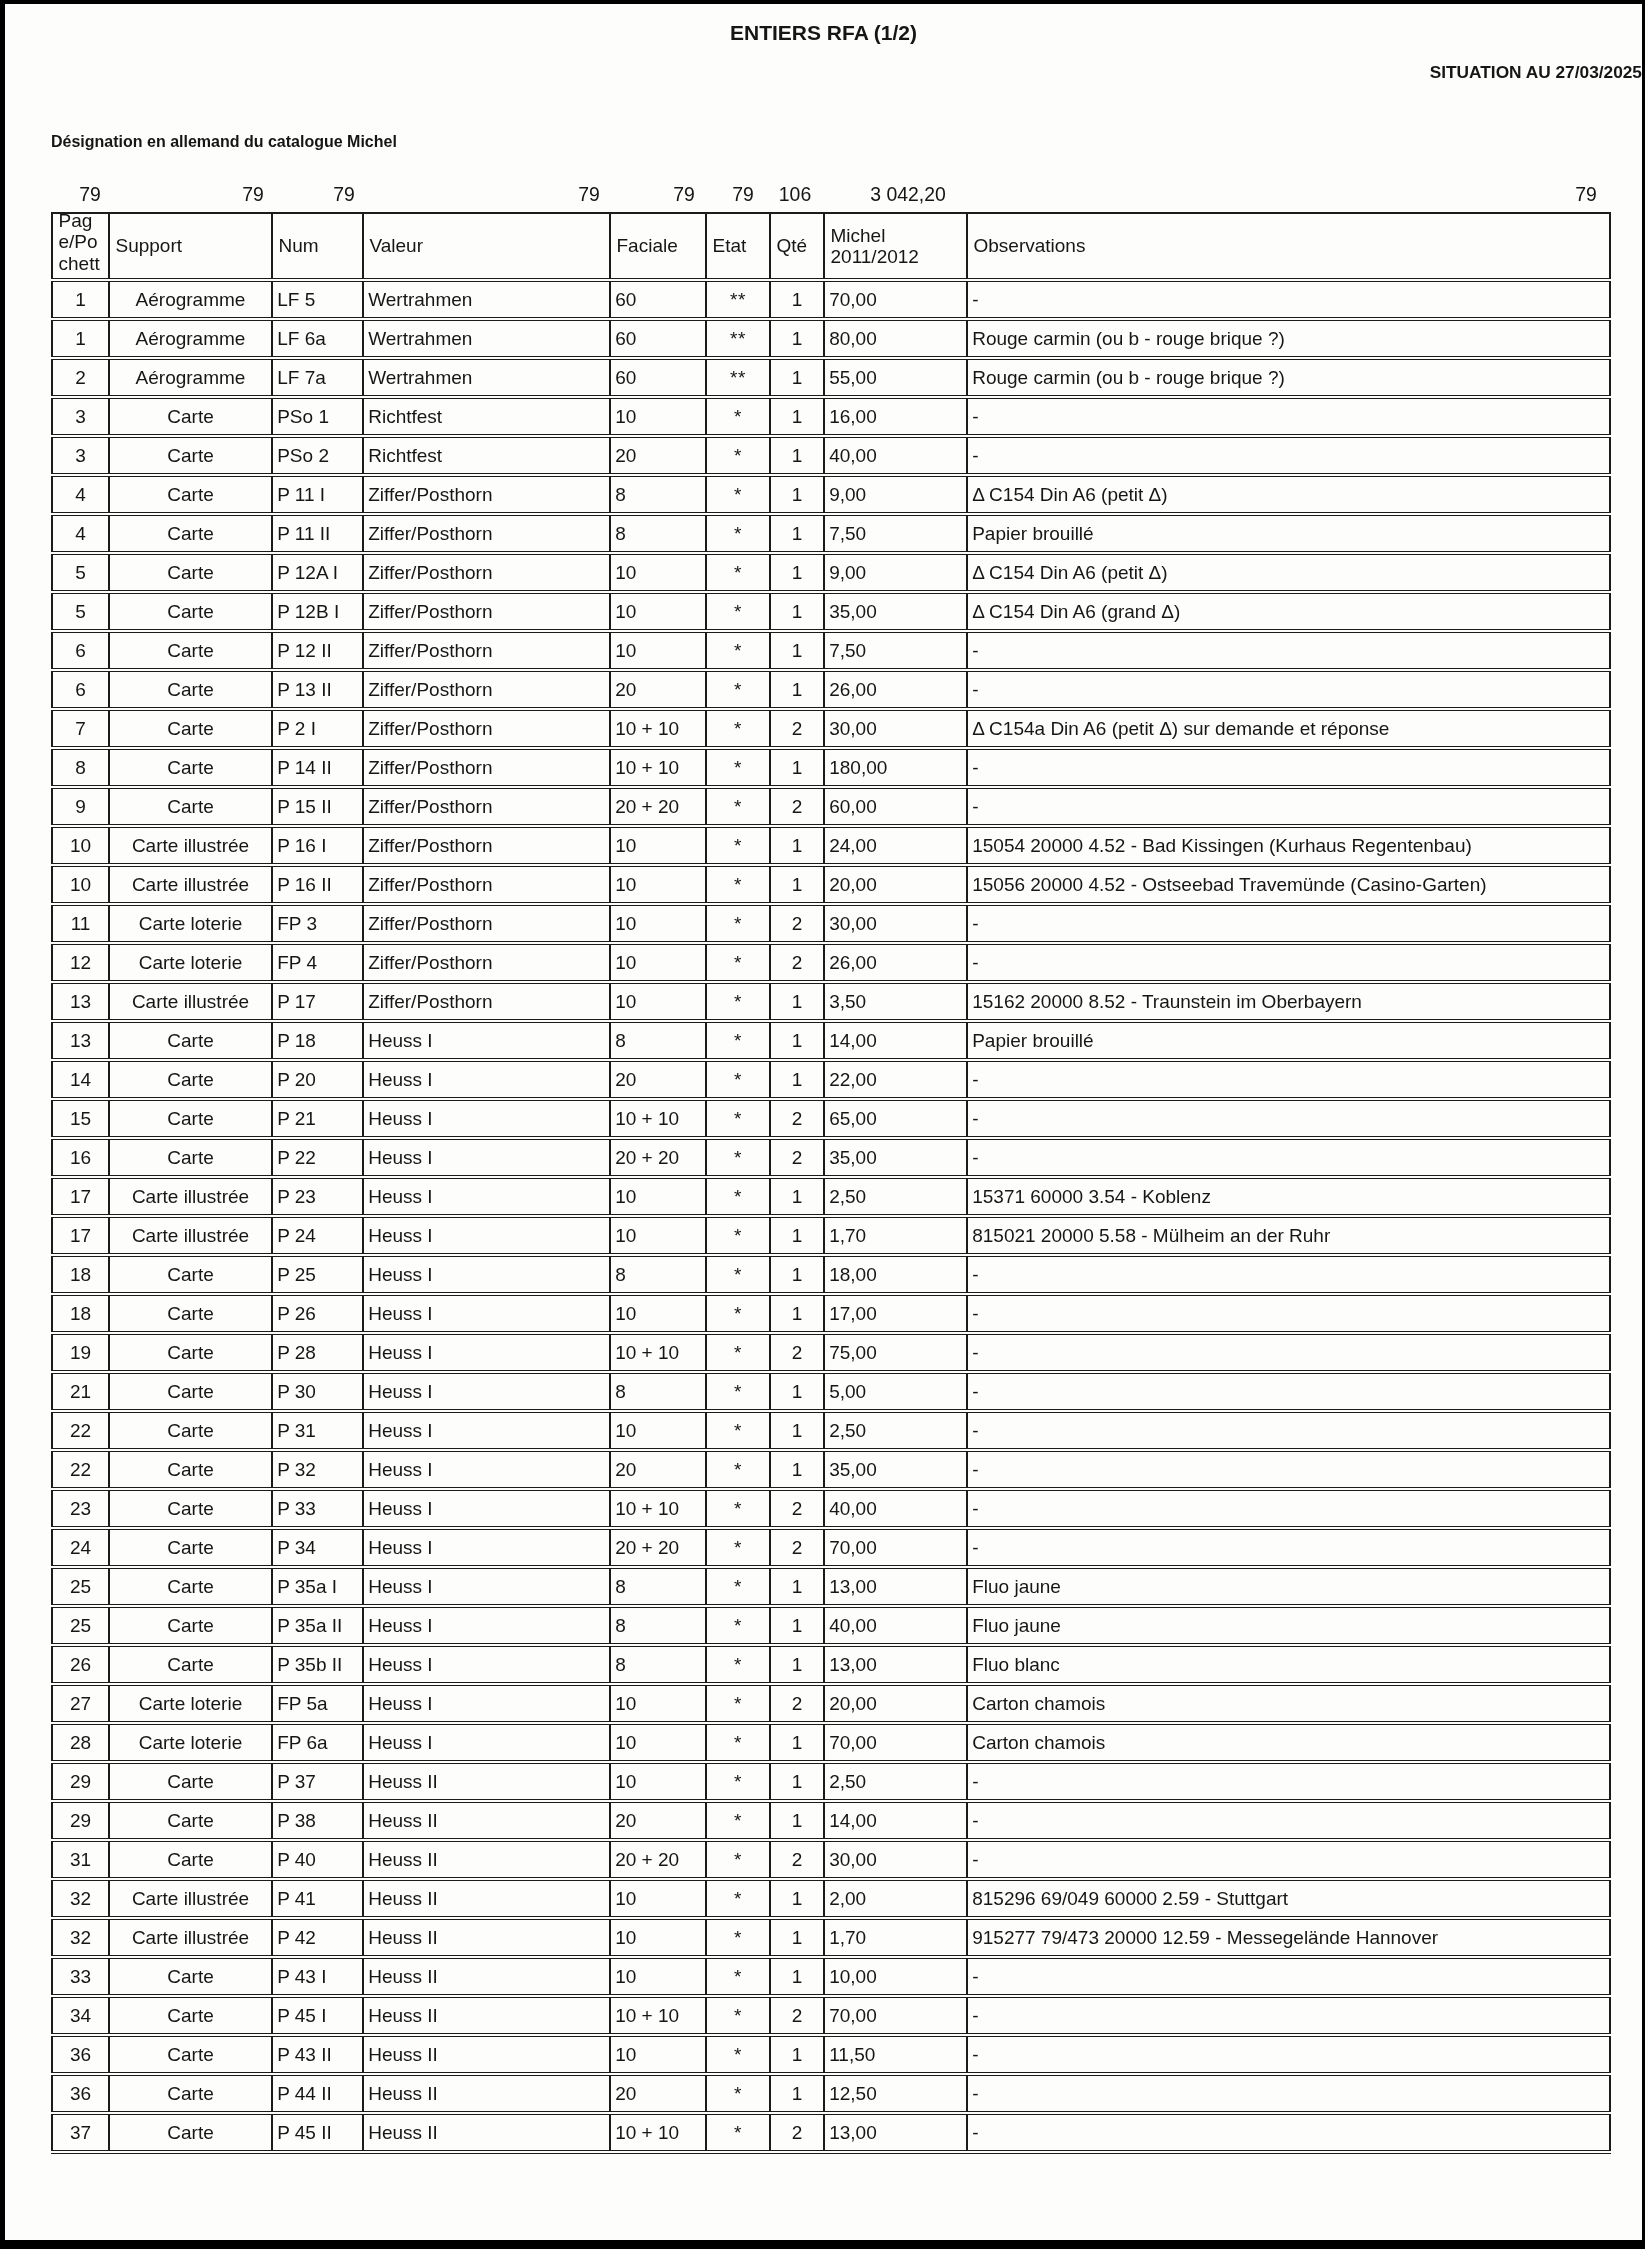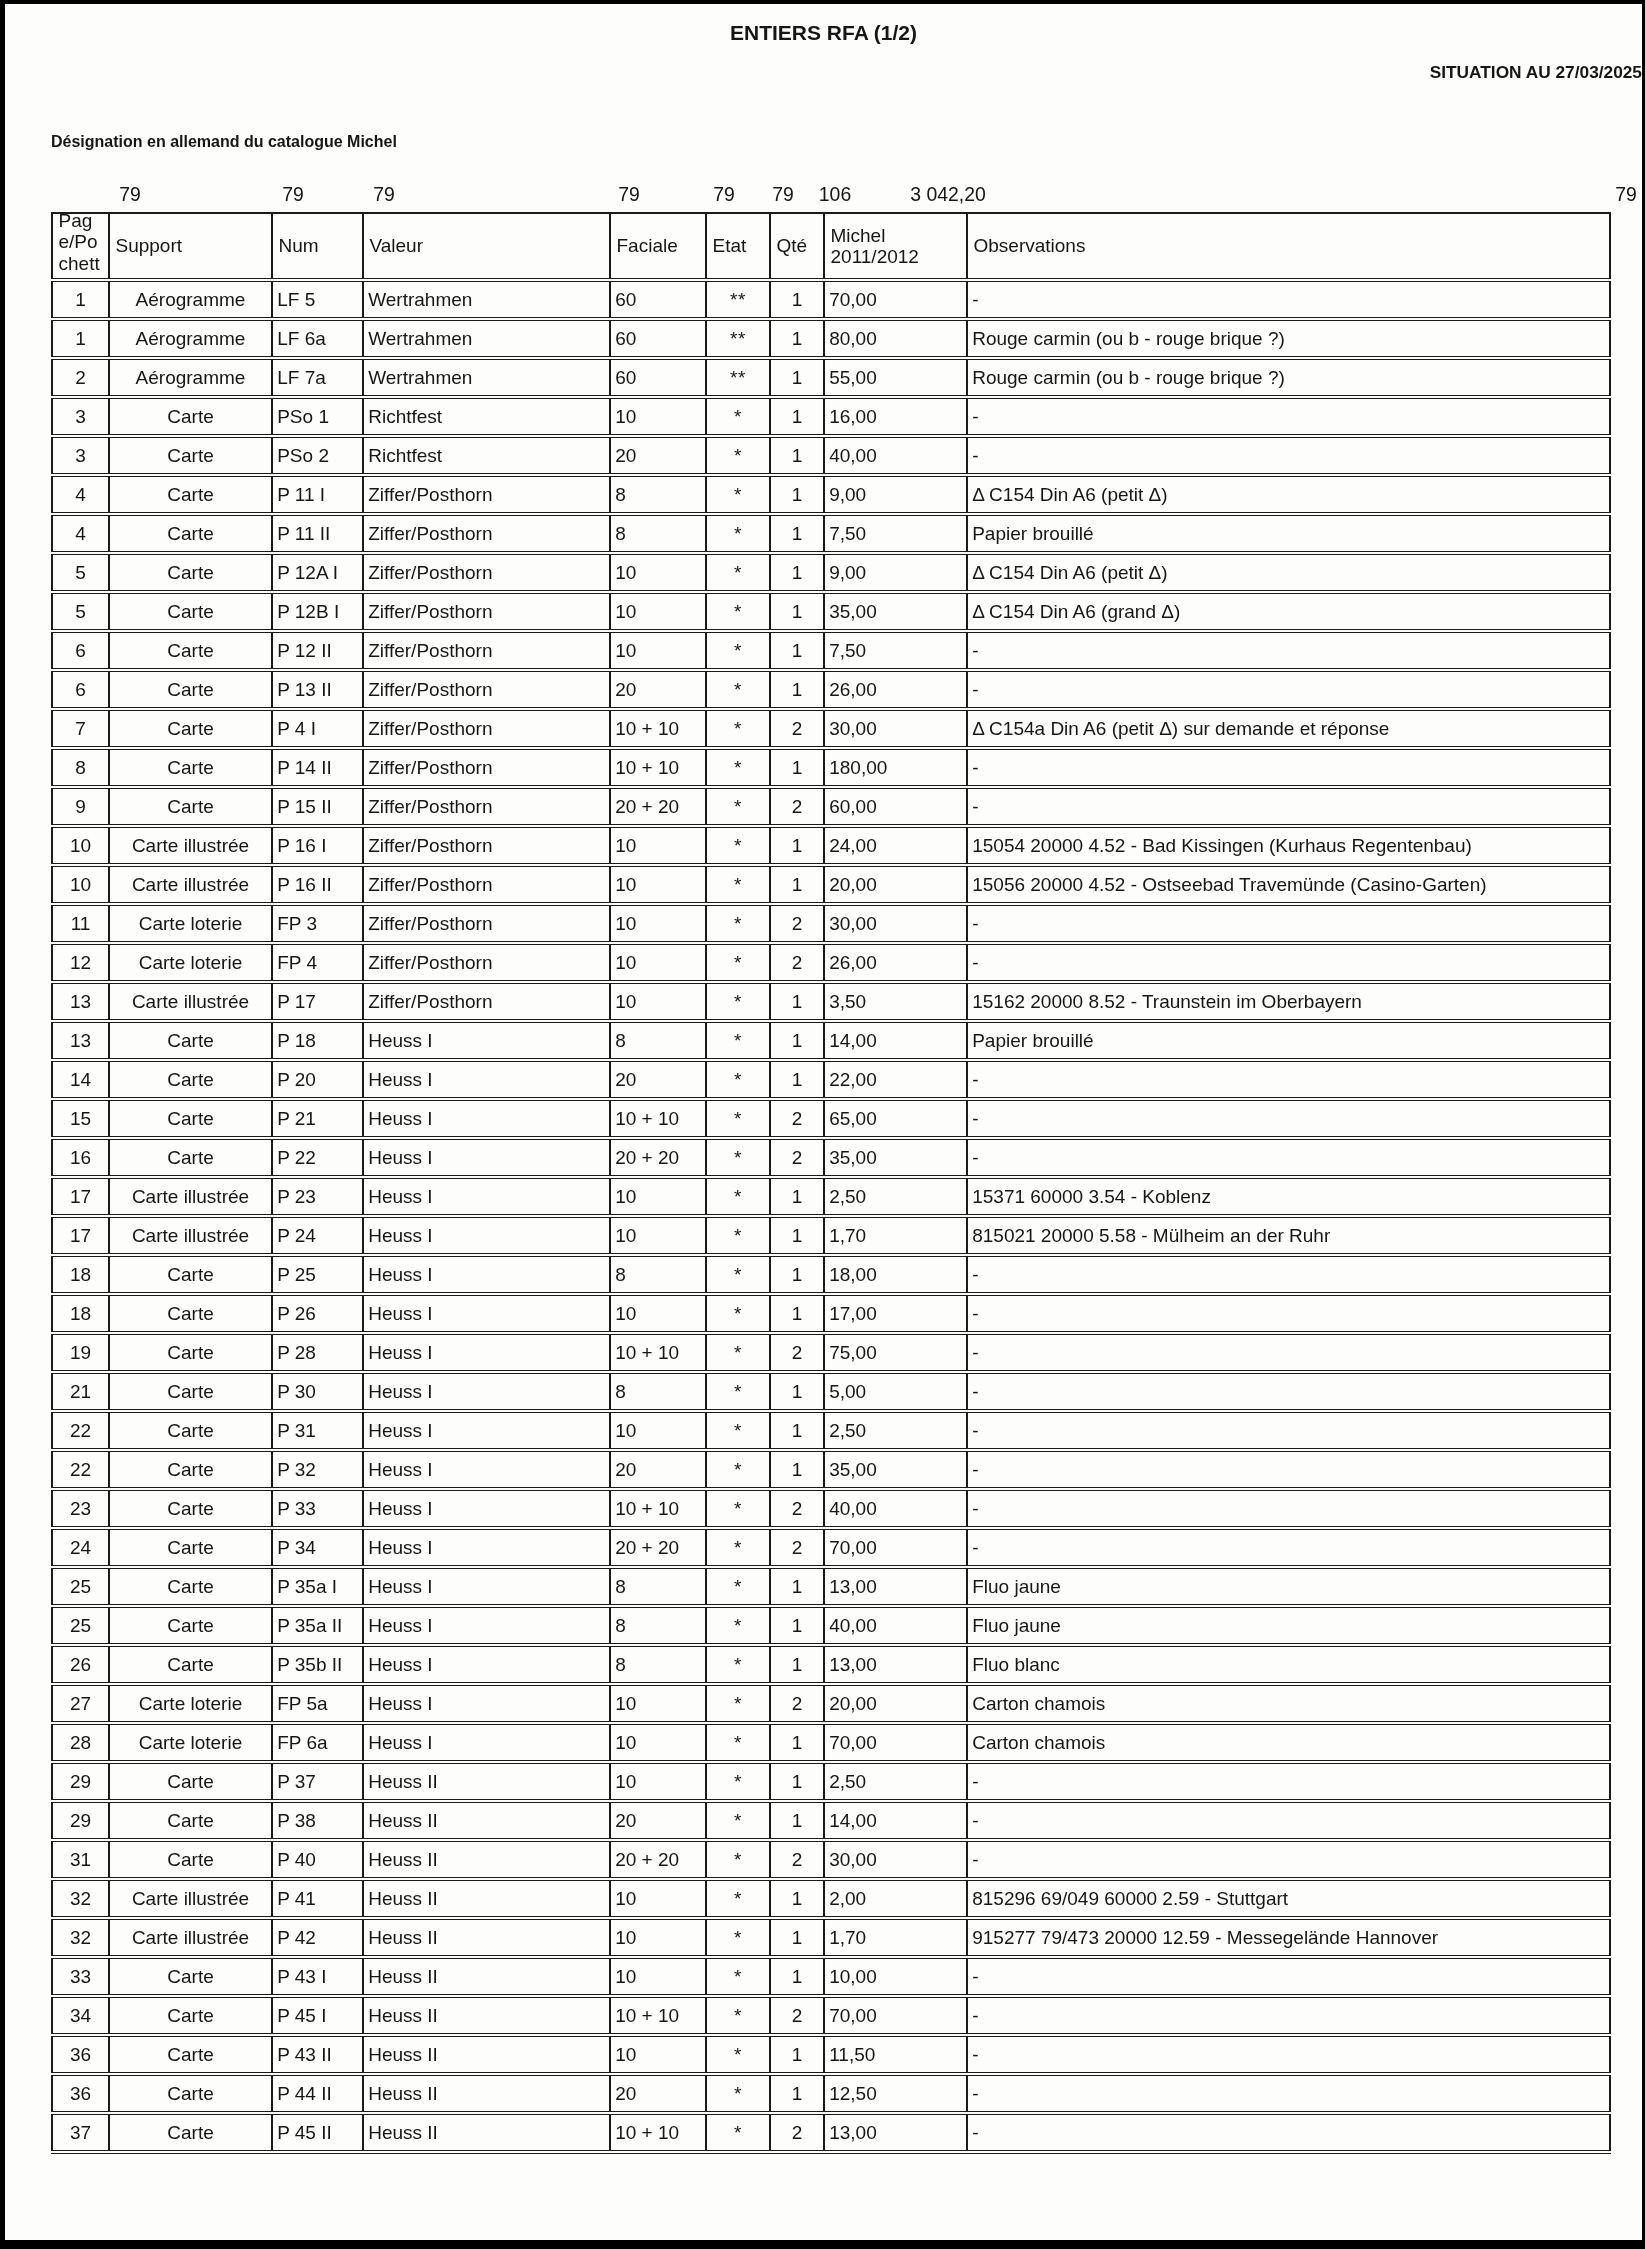--- a/index.html
+++ b/index.html
@@ -28,21 +28,21 @@
   }
   .designation{
     position:absolute;top:129px;left:46px;
     font-size:16px;font-weight:bold;
   }
   .totals{
     position:absolute;top:179px;left:0;width:100%;height:23.6px;
   }
   .totals span{
     position:absolute;transform:translateX(-50%);
-    font-size:19.4px;white-space:nowrap;margin-left:40px;
+    font-size:19.4px;white-space:nowrap;
   }
   table.main{
     position:absolute;left:46px;top:208px;
     width:1558px;
     border-collapse:collapse;
     table-layout:fixed;
     border:2.8px solid #1b1b1b;
   }
   th,td{
     border-left:2.1px solid #1b1b1b;
@@ -239,21 +239,21 @@
           <td class="a-l">Ziffer/Posthorn</td>
           <td class="a-l">20</td>
           <td class="a-c etat-cell">*</td>
           <td class="a-c">1</td>
           <td class="a-r">26,00</td>
           <td class="a-l">-</td>
         </tr>
         <tr>
           <td class="a-c">7</td>
           <td class="a-c">Carte</td>
-          <td class="a-l">P 4 I</td>
+          <td class="a-l">P 2 I</td>
           <td class="a-l">Ziffer/Posthorn</td>
           <td class="a-l">10 + 10</td>
           <td class="a-c etat-cell">*</td>
           <td class="a-c">2</td>
           <td class="a-r">30,00</td>
           <td class="a-l">Δ C154a Din A6 (petit Δ) sur demande et réponse</td>
         </tr>
         <tr>
           <td class="a-c">8</td>
           <td class="a-c">Carte</td>

